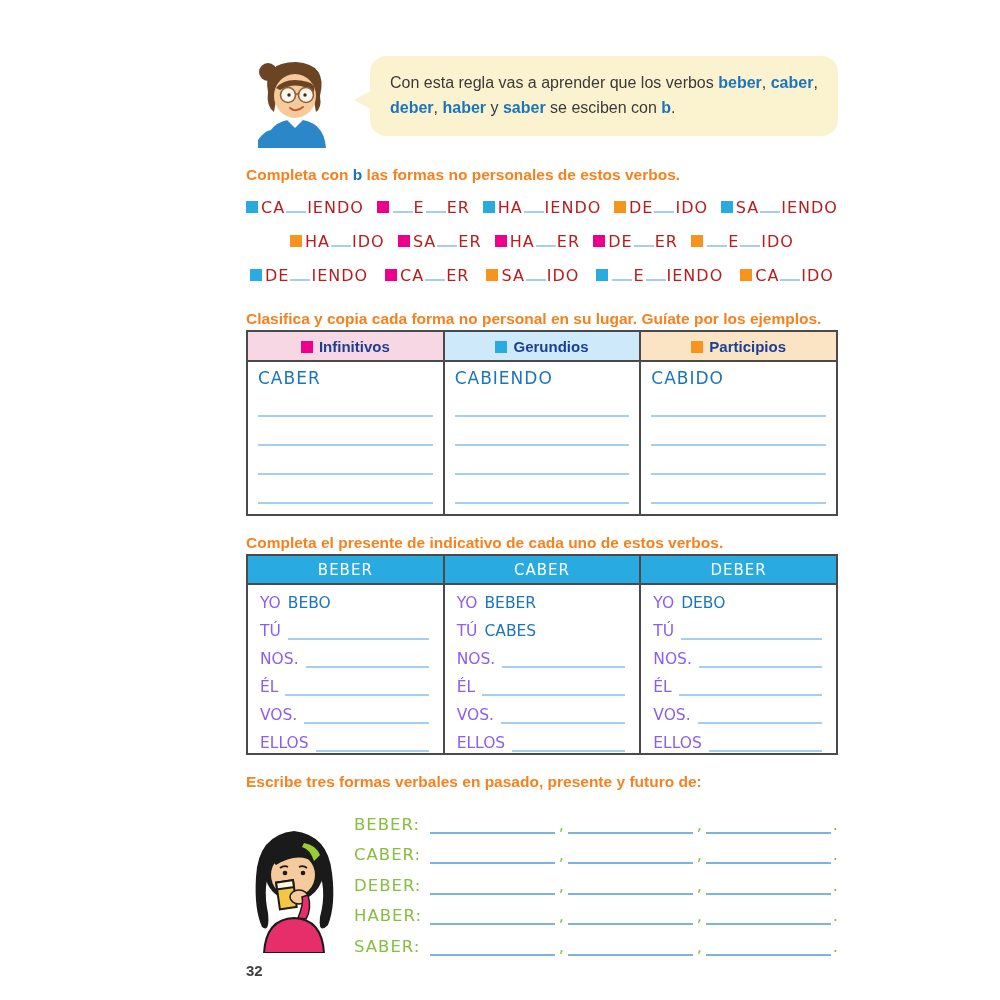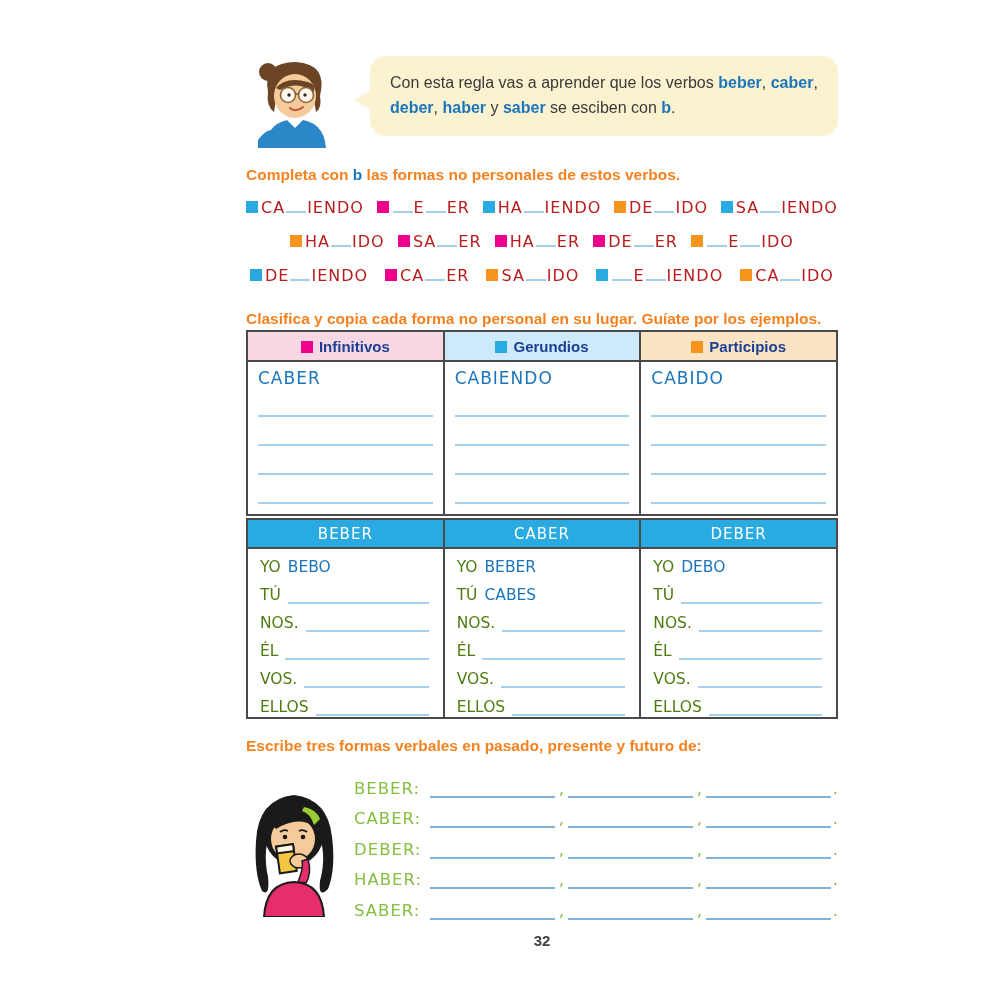--- a/index.html
+++ b/index.html
@@ -39,36 +39,36 @@
   .cls-head .sq{vertical-align:-1px;margin-right:6px;}
   .cls-body td{height:138px;vertical-align:top;padding:6px 10px 8px 10px;border-top:2px solid #4A4A4A;}
   .example{font-family:"DejaVu Sans",sans-serif;font-size:17px;color:#1B75BC;letter-spacing:1px;}
   .blank-line{height:27px;border-bottom:2px solid #A5CFEC;}
 
   .pres-head td{height:25px;background:#29ABE2;color:#fff;text-align:center;
                 font-family:"DejaVu Sans",sans-serif;font-size:15px;letter-spacing:1px;}
   .pres-body td{border-top:none;border-bottom:none;padding:0 12px 0 12px;height:28px;}
   .pres-cell{display:flex;align-items:flex-end;height:26px;
              font-family:"DejaVu Sans",sans-serif;font-size:15.5px;}
-  .pronoun{color:#4d7c0f;margin-right:7px;white-space:nowrap;}
+  .pronoun{color:#8b5cf6;margin-right:7px;white-space:nowrap;}
   .answer{color:#1B75BC;}
   .fill{flex:1;border-bottom:2px solid #A5CFEC;height:17px;margin-right:2px;}
 
   
   .write-section{display:flex;margin-top:12px;}
   .girl{width:96px;height:128px;flex:0 0 96px;margin-top:22px;}
   .write-lines{flex:1;margin-left:12px;display:flex;flex-direction:column;}
   .write-line{display:flex;align-items:flex-end;height:30.5px;
               font-family:"DejaVu Sans",sans-serif;font-size:16.5px;}
   .wl-label{color:#85BF3F;width:76px;letter-spacing:1px;white-space:nowrap;}
   .wl-blank{flex:1;border-bottom:2px solid #7FB3DC;height:18px;}
   .wl-sep{color:#85BF3F;margin:0 4px;}
   .wl-end{color:#85BF3F;margin-left:2px;}
 
-  .footer{margin-top:12px;text-align:center;font-size:15px;font-weight:bold;color:#414042;}
+  .footer{margin-top:6px;text-align:left;font-size:15px;font-weight:bold;color:#414042;}
 </style>
 </head>
 <body>
 
 <div class="page">
   <div class="content">
 
     <div class="intro-row">
       <svg class="mascot" viewBox="0 0 96 92">
         <circle cx="22" cy="16" r="9" fill="#6B4423"></circle>
@@ -188,20 +188,21 @@
               <div class="example">CABIDO</div>
               <div class="blank-line"></div>
               <div class="blank-line"></div>
               <div class="blank-line"></div>
               <div class="blank-line"></div>
             </td>
           </tr>
       </tbody>
     </table>
 
+    <h2 class="heading">Completa el presente de indicativo de cada uno de estos verbos.</h2>
     <table>
       <tbody id="pres-tbody">
         <tr class="pres-head" id="pres-head">
             <td>BEBER</td>
             <td>CABER</td>
             <td>DEBER</td>
           </tr>
       <tr class="pres-body">
             <td>
               <div class="pres-cell">

